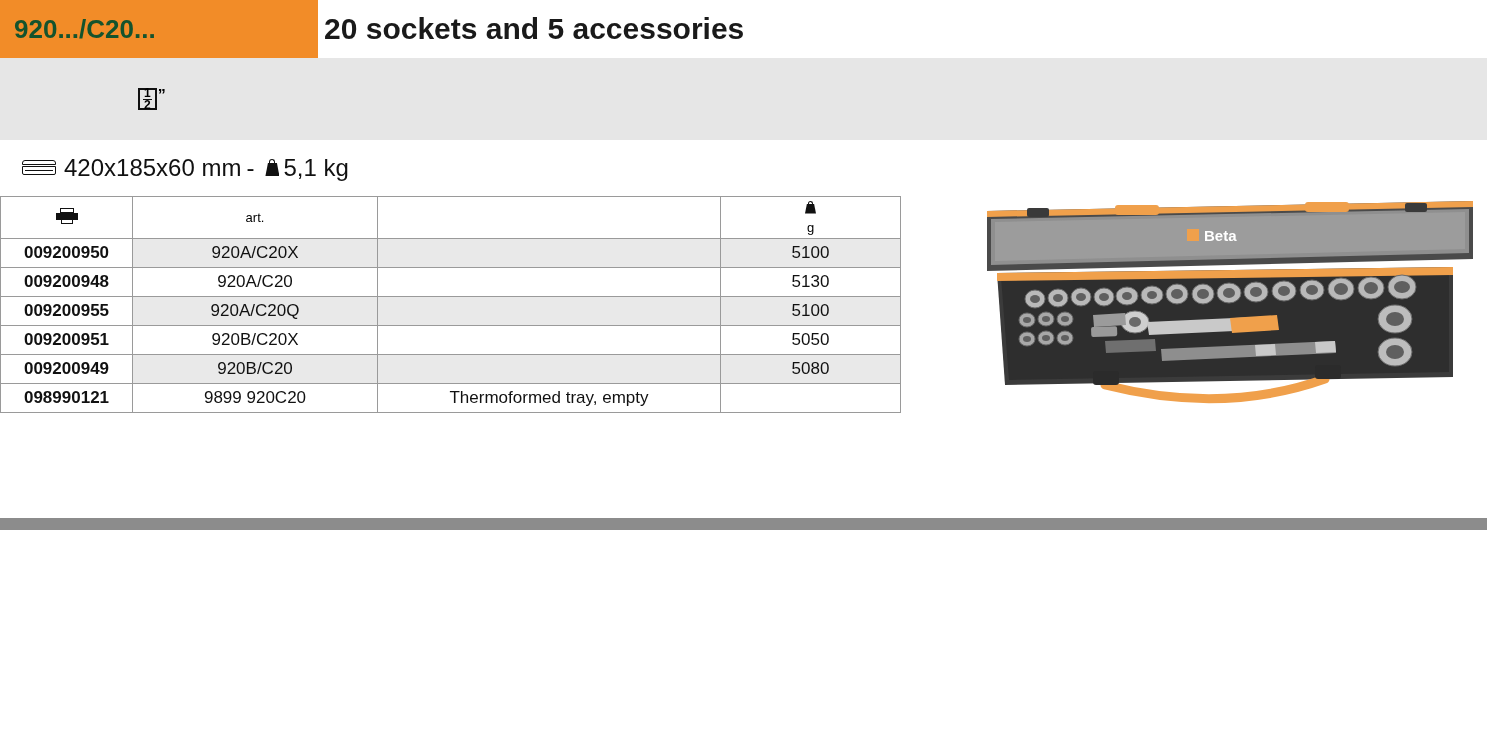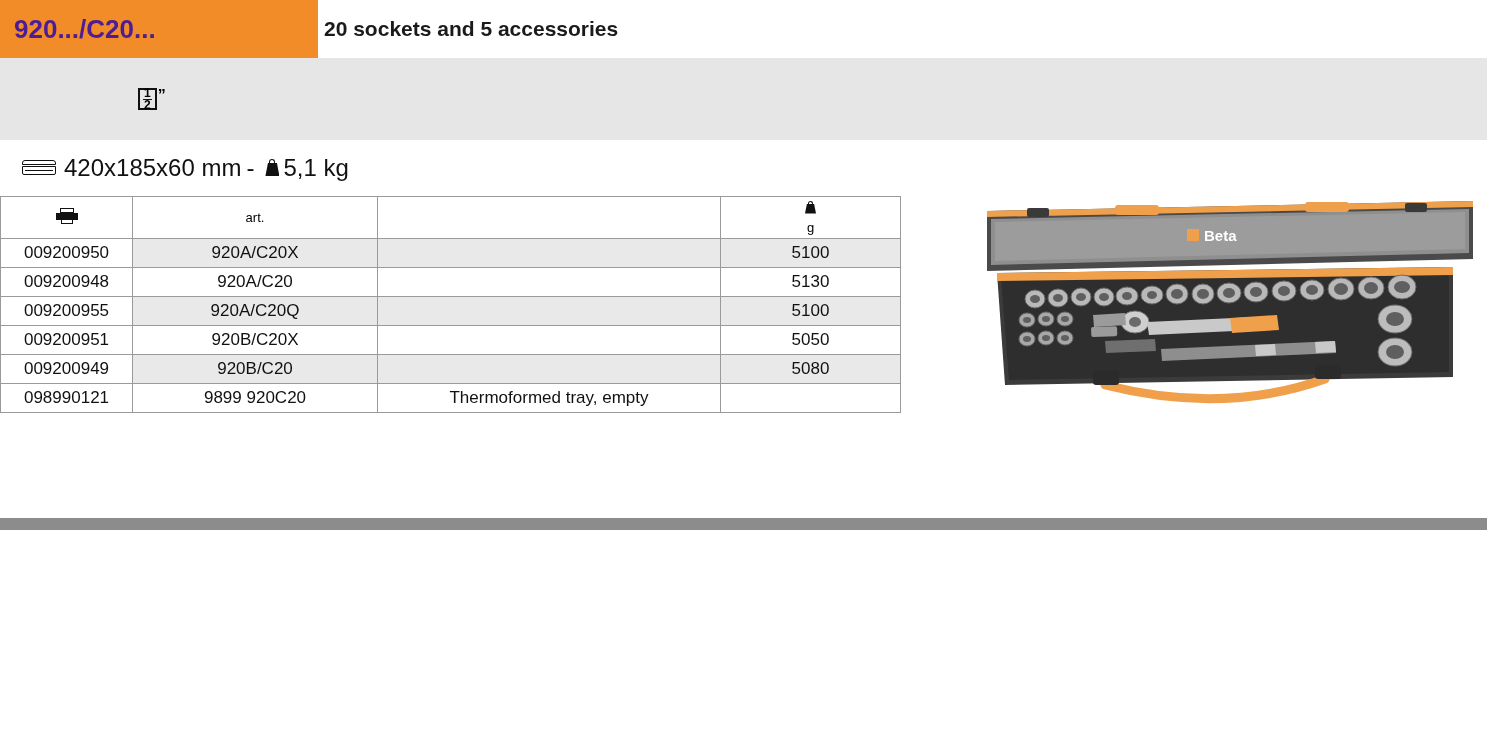--- a/index.html
+++ b/index.html
@@ -26,32 +26,32 @@
     background: #F28C28;
     width: 318px;
     display: flex;
     align-items: center;
     padding-left: 14px;
     box-sizing: border-box;
   }
   .header-code-text {
     font-size: 26px;
     font-weight: bold;
-    color: #4c1d95;
+    color: #14532d;
     letter-spacing: 0px;
   }
   .header-title {
     flex: 1;
     display: flex;
     align-items: center;
     padding-left: 6px;
     background: #ffffff;
   }
   .header-title-text {
-    font-size: 21px;
+    font-size: 30px;
     font-weight: bold;
     color: #1a1a1a;
   }
 
   
   .icon-band {
     background: #E6E6E6;
     height: 82px;
     display: flex;
     align-items: center;
@@ -185,21 +185,21 @@
     font-size: 13px;
     vertical-align: middle;
   }
   .col-code { width: 132px; }
   .col-art  { width: 245px; }
   .col-desc { width: 343px; }
   .col-g    { width: 180px; }
 
   td.code {
     text-align: center;
-    font-weight: normal;
+    font-weight: bold;
     font-size: 17px;
     color: #111;
   }
   td.art, td.desc, td.g {
     text-align: center;
     font-size: 17px;
     color: #111;
     margin-left: 40px;
   }
   tr.alt td.art, tr.alt td.desc, tr.alt td.g {

